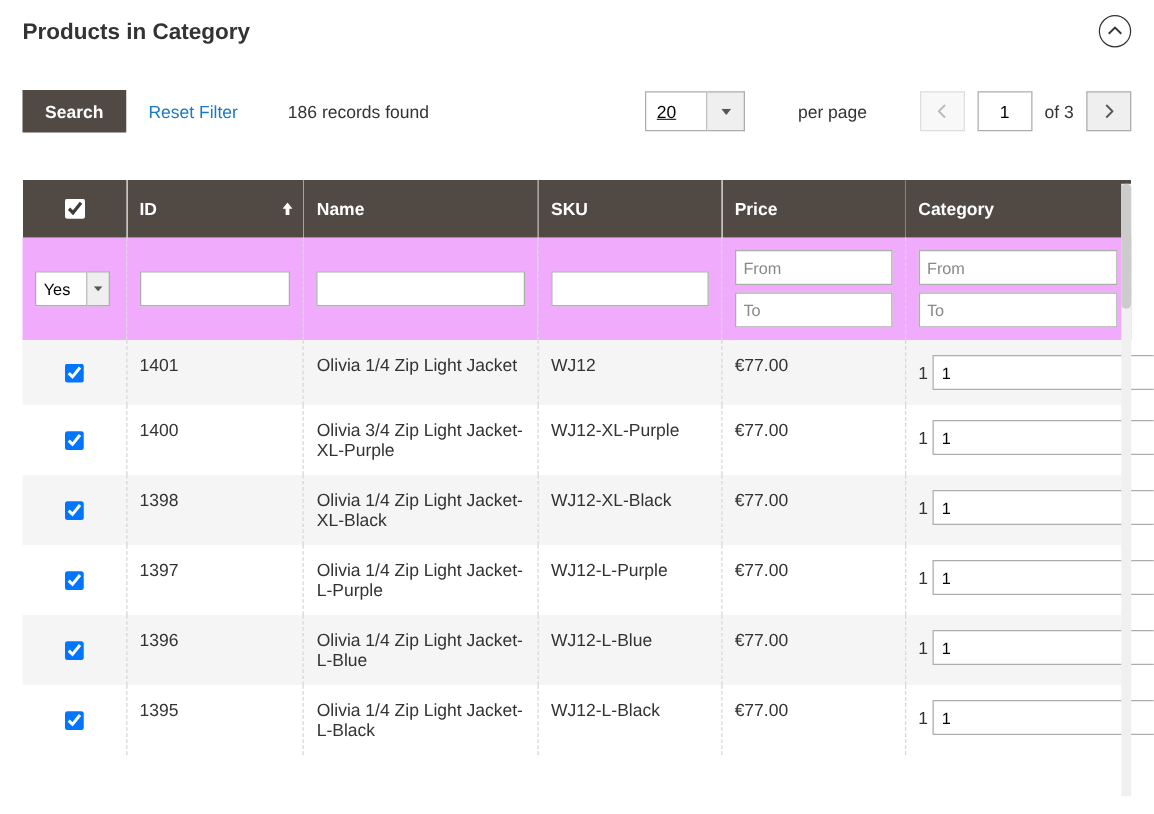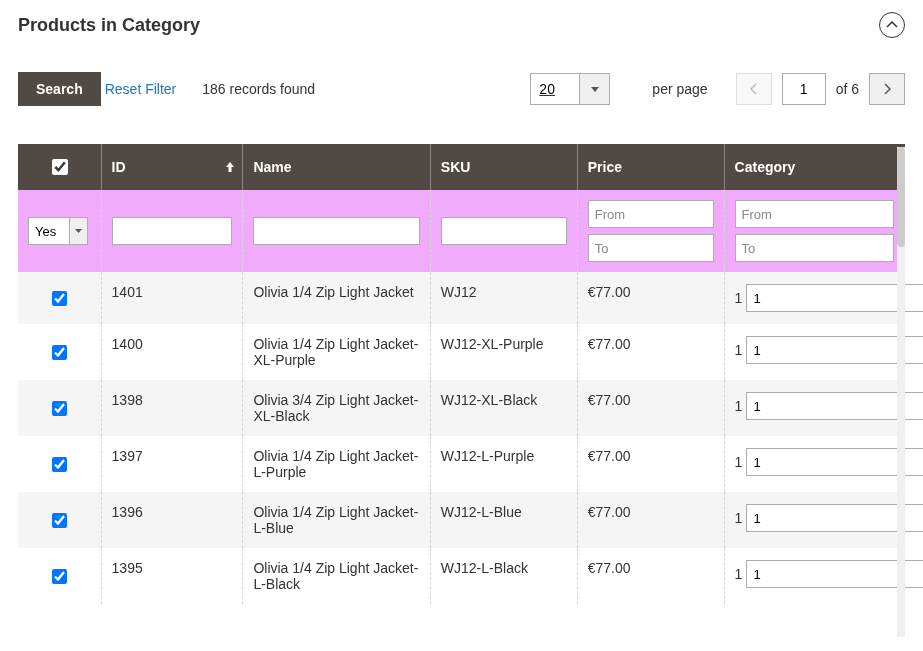--- a/index.html
+++ b/index.html
@@ -4,21 +4,21 @@
 <style>
   * { box-sizing: border-box; }
   html, body { margin: 0; padding: 0; font-family: Arial, Helvetica, sans-serif; font-size: 14px; color: #333; background: #fff; }
   .page { width: 923px; height: 651px; overflow: hidden; position: relative; }
 
   .section-header { display: flex; align-items: center; justify-content: space-between; padding: 12px 18px 20px 18px; }
   .section-title { font-size: 18px; font-weight: 600; color: #333; }
   .collapse-btn { width: 26px; height: 26px; border: 1.5px solid #333; border-radius: 50%; display: flex; align-items: center; justify-content: center; cursor: pointer; }
   .collapse-btn svg { display: block; }
 
-  .toolbar { display: flex; align-items: center; padding: 14px 18px 22px 18px; gap: 4px; }
+  .toolbar { display: flex; align-items: center; padding: 14px 18px 22px 18px; gap: 18px; }
   .btn-search { background: #514943; color: #fff; border: none; padding: 9px 18px; font-size: 14px; font-weight: 600; cursor: pointer; }
   .link-reset { color: #1979c3; font-size: 14px; cursor: pointer; font-weight: 400; }
   .records-found { color: #333; font-size: 14px; margin-left: 22px; }
   .spacer { flex: 1; }
   .pager-group { display: flex; align-items: center; gap: 10px; }
   .per-page-select { display: flex; text-decoration: underline; }
   .per-page-input { width: 50px; height: 32px; border: 1px solid #adadad; text-align: left; padding: 0 8px; font-size: 14px; background: #fff; }
   .per-page-toggle { width: 30px; height: 32px; border: 1px solid #adadad; border-left: none; background: #efefef; display: flex; align-items: center; justify-content: center; cursor: pointer; }
   .per-page-label { color: #333; font-size: 14px; padding-left: 32px; }
   .pager-btn { width: 36px; height: 32px; border: 1px solid #adadad; background: #efefef; display: flex; align-items: center; justify-content: center; cursor: pointer; }
@@ -86,21 +86,21 @@
       </div>
       <span class="per-page-label">per page</span>
     </div>
     <div class="pager-group" style="margin-left:24px;">
       <div class="pager-btn disabled">
         <svg width="8" height="12" viewBox="0 0 8 12">
             <polyline points="6,1 1,6 6,11" fill="none" stroke="#555" stroke-width="1.5"></polyline>
           </svg>
       </div>
       <input class="page-input" value="1" style="">
-      <span class="of-pages">of 6</span>
+      <span class="of-pages">of 3</span>
       <div class="pager-btn">
         <svg width="8" height="12" viewBox="0 0 8 12">
             <polyline points="2,1 7,6 2,11" fill="none" stroke="#555" stroke-width="1.5"></polyline>
           </svg>
       </div>
     </div>
   </div>
 
   <table class="grid">
     <colgroup>
@@ -169,34 +169,34 @@
           <td>
             <div class="position-cell">
               <span class="position-prefix">1</span>
               <input class="position-input" value="1" style="">
             </div>
           </td>
         </tr>
         <tr class="data-row">
           <td class="col-check"><input type="checkbox" class="row-check" checked="" style=""></td>
           <td>1400</td>
-          <td>Olivia 1/4 Zip Light Jacket-XL-Purple</td>
+          <td>Olivia 3/4 Zip Light Jacket-XL-Purple</td>
           <td>WJ12-XL-Purple</td>
           <td>€77.00</td>
           <td>
             <div class="position-cell">
               <span class="position-prefix">1</span>
               <input class="position-input" value="1" style="">
             </div>
           </td>
         </tr>
         <tr class="data-row">
           <td class="col-check"><input type="checkbox" class="row-check" checked="" style=""></td>
           <td>1398</td>
-          <td>Olivia 3/4 Zip Light Jacket-XL-Black</td>
+          <td>Olivia 1/4 Zip Light Jacket-XL-Black</td>
           <td>WJ12-XL-Black</td>
           <td>€77.00</td>
           <td>
             <div class="position-cell">
               <span class="position-prefix">1</span>
               <input class="position-input" value="1" style="">
             </div>
           </td>
         </tr>
         <tr class="data-row">

